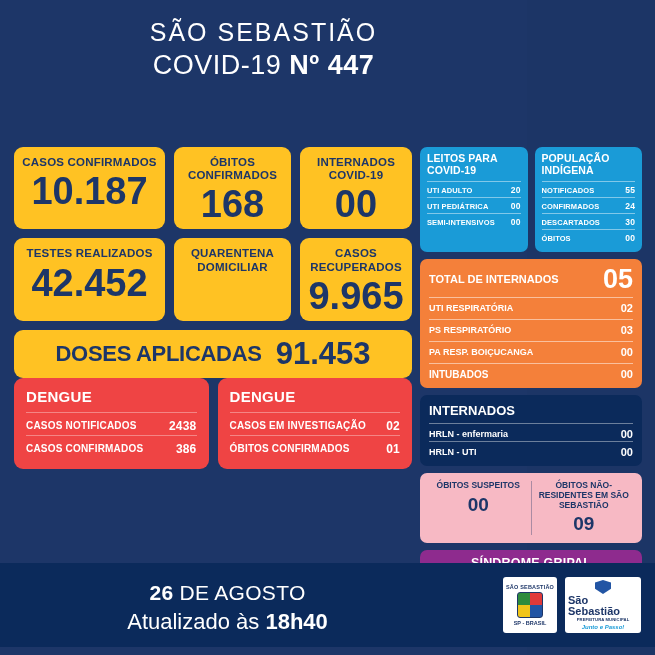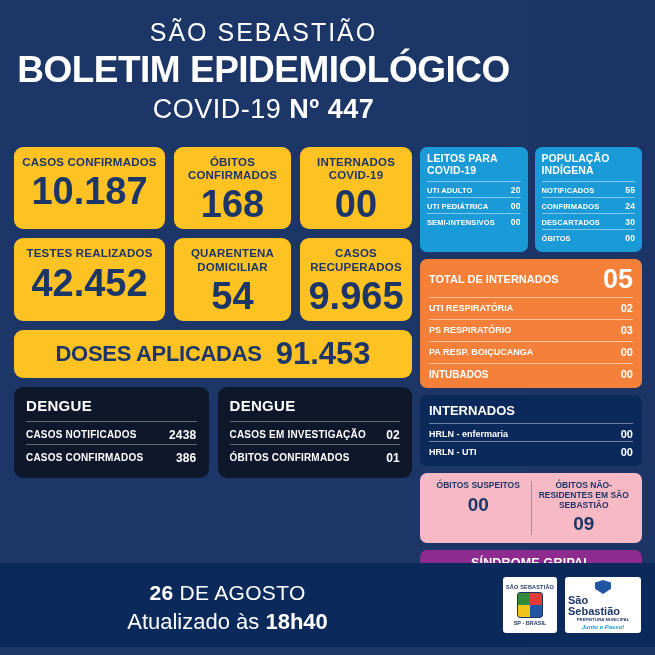--- a/index.html
+++ b/index.html
@@ -38,28 +38,28 @@
   .card-y .val {
     font-size: 38px; font-weight: 800; line-height: 1.0; margin-top: 3px;
   }
   .c1 { width: 151px; }
   .c2 { width: 117px; }
   .c3 { width: 112px; }
 
   .doses {
     background:#ffc223; border-radius:9px; color:#1d3668;
     display:flex; align-items:center; justify-content:center; gap:14px;
-    height: 48px; margin-bottom: 9px;
+    height: 48px; 
   }
   .doses .t { font-size: 22px; font-weight: 800; letter-spacing:-.3px; }
   .doses .v { font-size: 31px; font-weight: 800; }
 
   .dengue-wrap { display:flex; gap: 9px; }
   .dengue {
-    background:#0f172a; border-radius: 9px; padding: 10px 12px 11px; color:#fff;
+    background:#ef4444; border-radius: 9px; padding: 10px 12px 11px; color:#fff;
     flex: 1;
   }
   .dengue .title { font-size: 15px; font-weight: 800; letter-spacing:.3px; margin-bottom: 7px;}
   .dengue .line {
     display:flex; justify-content:space-between; align-items:center;
     font-size: 10px; font-weight:700; letter-spacing:.2px;
     border-top: 1px solid rgba(255,255,255,.35);
     padding: 6px 0 2px;
   }
   .dengue .line:first-of-type { border-top: none; padding-top: 2px;}
@@ -164,21 +164,20 @@
   .logo-b .n2 { font-size: 4.2px; font-weight: 700; letter-spacing:.1px; }
   .logo-b .n3 { font-size: 6px; font-style: italic; color:#1a9bd7; font-weight:700; margin-top:2px;}
 </style>
 </head>
 <body>
 
 <div class="page">
 
   <div class="header">
     <div class="city">SÃO SEBASTIÃO</div>
-    <div class="main">BOLETIM EPIDEMIOLÓGICO</div>
     <div class="sub">
       <span>COVID-19</span>
       <span class="num">Nº 447</span>
     </div>
   </div>
 
   <div class="left">
 
     <div class="row">
       <div class="card-y c1">
@@ -195,21 +194,20 @@
       </div>
     </div>
 
     <div class="row">
       <div class="card-y c1">
         <div class="lbl">TESTES REALIZADOS</div>
         <div class="val">42.452</div>
       </div>
       <div class="card-y c2">
         <div class="lbl">QUARENTENA DOMICILIAR</div>
-        <div class="val">54</div>
       </div>
       <div class="card-y c3">
         <div class="lbl">CASOS RECUPERADOS</div>
         <div class="val">9.965</div>
       </div>
     </div>
 
     <div class="doses">
       <span class="t">DOSES APLICADAS</span>
       <span class="v">91.453</span>

